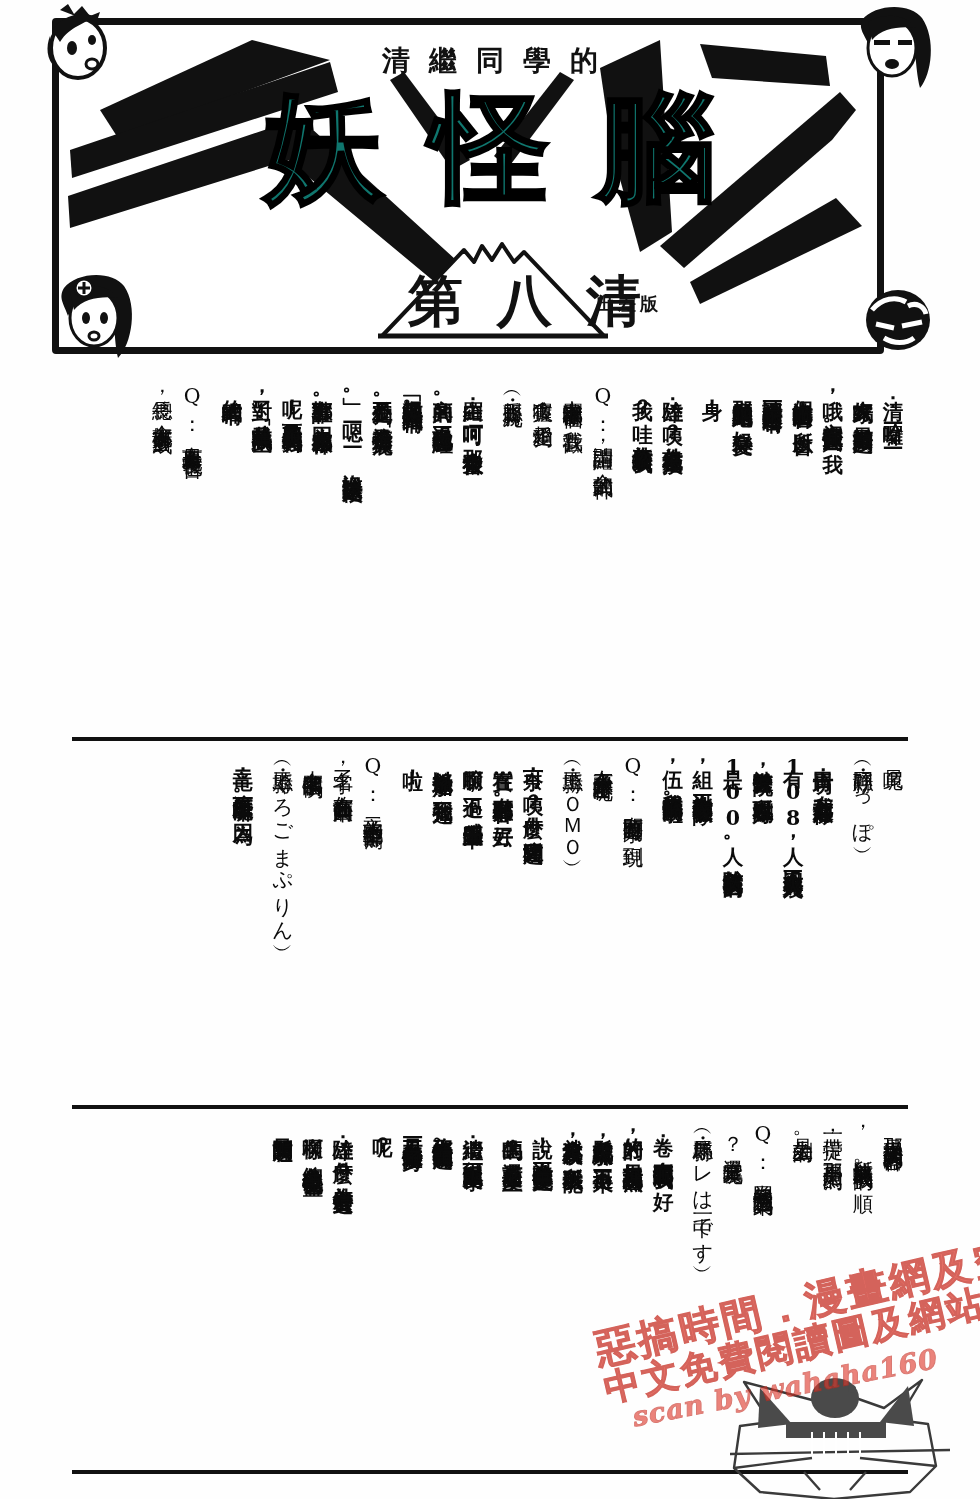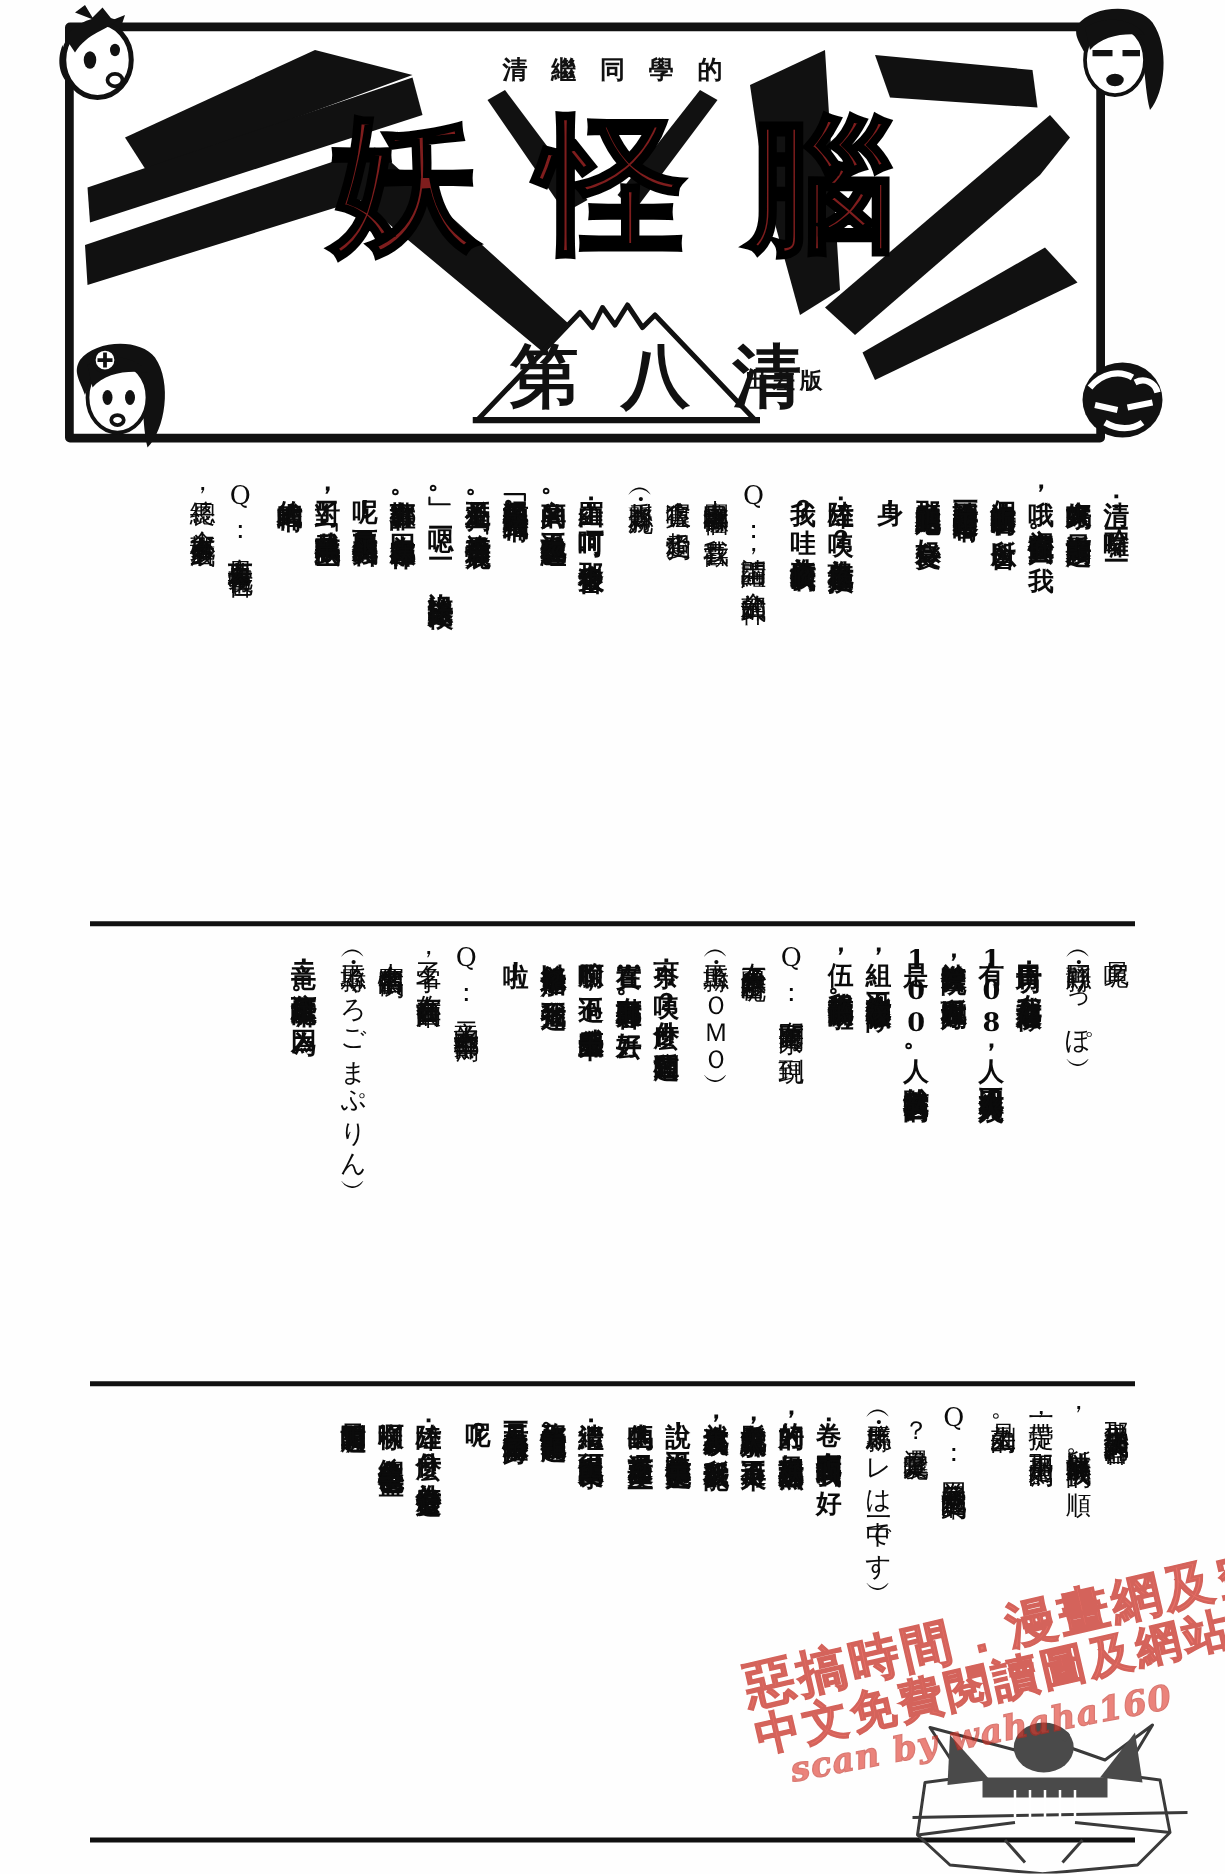--- a/index.html
+++ b/index.html
@@ -13,27 +13,27 @@
   #header{position:absolute;left:0;top:0;width:980px;height:368px;}
   #banner-frame{
     position:absolute;left:52px;top:18px;width:818px;height:322px;
     border:7px solid #111;border-radius:4px;background:#fff;
   }
 
   .title-main{
     position:absolute;top:88px;left:0;width:980px;text-align:center;
     font-family:"DejaVu Serif","Liberation Serif",serif;
     font-weight:700;font-size:118px;line-height:1;letter-spacing:48px;
-    text-indent:48px;color:#7f1d1d;-webkit-text-stroke:3px #000;
+    text-indent:48px;color:#0f766e;-webkit-text-stroke:3px #000;
     z-index:6;
   }
   .title-sub{
     position:absolute;top:42px;left:0;width:980px;text-align:center;
     font-family:Liberation Mono, monospace;
-    font-weight:700;font-size:20px;letter-spacing:19px;text-indent:19px;
+    font-weight:700;font-size:28px;letter-spacing:19px;text-indent:19px;
     z-index:6;
   }
   .title-issue{
     position:absolute;top:265px;left:374px;
     font-family:"DejaVu Serif","Liberation Serif",serif;
     font-weight:700;font-size:55px;letter-spacing:34px;text-indent:34px;
     z-index:6;
   }
   .title-edition{
     position:absolute;top:292px;left:596px;

